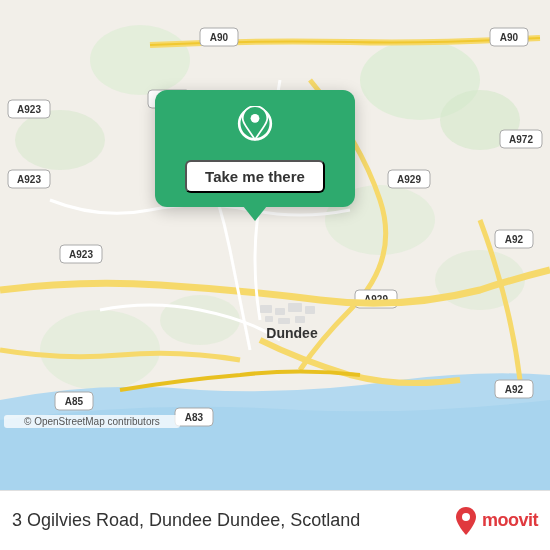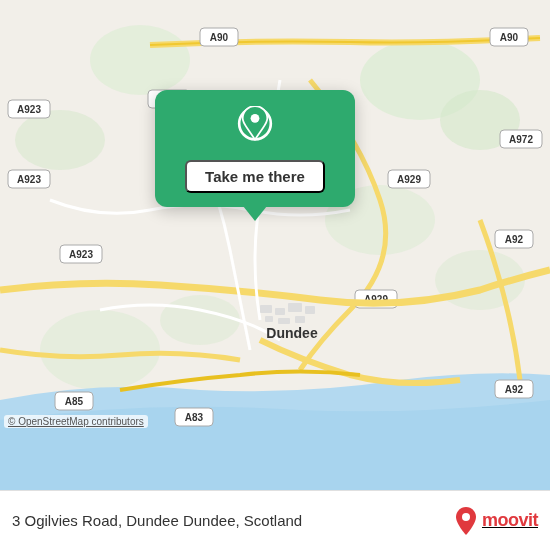--- a/index.html
+++ b/index.html
@@ -79,30 +79,29 @@
       border-top: 1px solid #e0e0e0;
       display: flex;
       align-items: center;
       padding: 0 12px 0 12px;
       position: absolute;
       bottom: 0;
       left: 0;
     }
 
     .bottom-address {
-      font-size: 15px;
+      font-size: 18px;
       color: #333;
       flex: 1;
     }
 
     .moovit-logo {
       display: flex;
       align-items: center;
       gap: 4px;
-      text-decoration: underline;
     }
 
     .moovit-text {
       font-size: 18px;
       font-weight: bold;
       color: #e0393e;
       letter-spacing: -0.5px;
     }
 
     .moovit-pin {
@@ -111,23 +110,22 @@
     }
 
     
     .osm-attribution {
       position: absolute;
       bottom: 62px;
       left: 4px;
       font-size: 10px;
       color: #555;
       background: rgba(255,255,255,0.75);
-      padding: 1px 4px;
+      padding: 1px 20px;
       border-radius: 3px;
-      text-decoration: underline;
     }
   </style>
 </head>
 <body>
 
 <div id="map-container">
   
   <svg id="map-svg" viewBox="0 0 550 490" xmlns="http://www.w3.org/2000/svg">
 
     <rect width="550" height="490" fill="#f2efe9"></rect>

